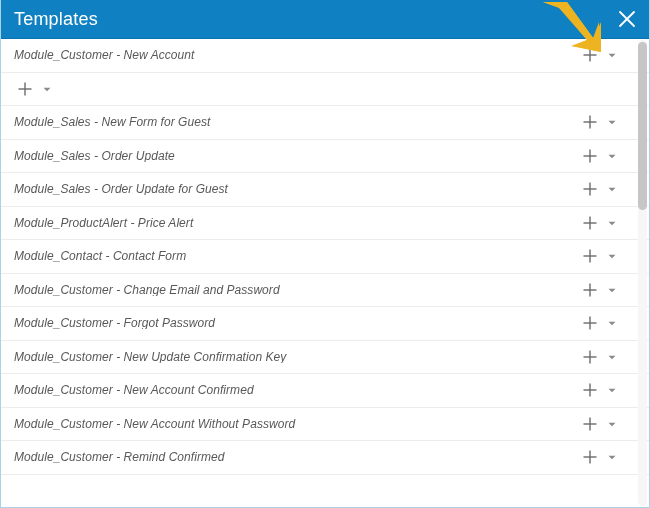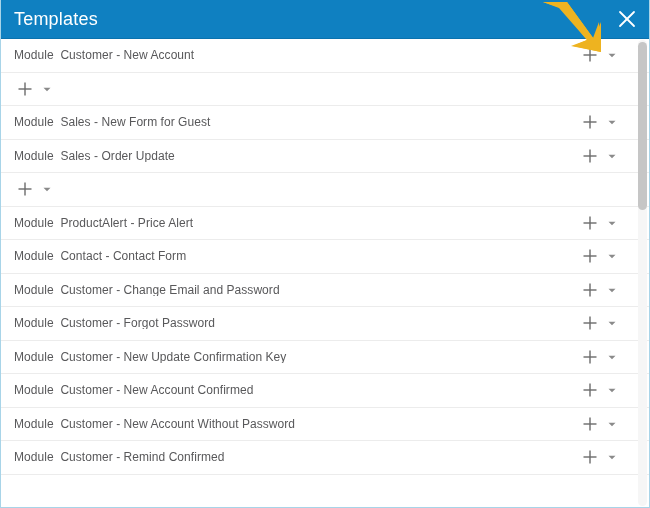--- a/index.html
+++ b/index.html
@@ -80,20 +80,21 @@
   }
   .tpl-label {
     flex: 1 1 auto;
     font-size: 12px;
     color: #58585a;
     letter-spacing: 0.05px;
     white-space: nowrap;
     overflow: hidden;
     text-overflow: ellipsis;
     line-height: 1;
+    font-style: italic;
   }
   .row-actions {
     flex: 0 0 auto;
     display: flex;
     align-items: center;
     gap: 0px;
   }
   .plus-btn {
     width: 22px;
     height: 22px;
@@ -236,20 +237,21 @@
       <span class="caret-btn">
         <span>
           <svg width="10" height="10" viewBox="0 0 10 10">
             <polygon points="1.5,3.8 8.5,3.8 5,7.2" fill="#8a8a8a"></polygon>
           </svg>
         </span>
       </span>
     </span>
   </div>
       <div class="tpl-row">
+    <span class="tpl-label">Module_Sales - Order Update for Guest</span>
     <span class="row-actions">
       <span class="plus-btn">
         <span>
           <svg width="16" height="16" viewBox="0 0 16 16">
             <line x1="8" y1="1.5" x2="8" y2="14.5" stroke="#6b6b6b" stroke-width="1.4"></line>
             <line x1="1.5" y1="8" x2="14.5" y2="8" stroke="#6b6b6b" stroke-width="1.4"></line>
           </svg>
         </span>
       </span>
       <span class="caret-btn">

